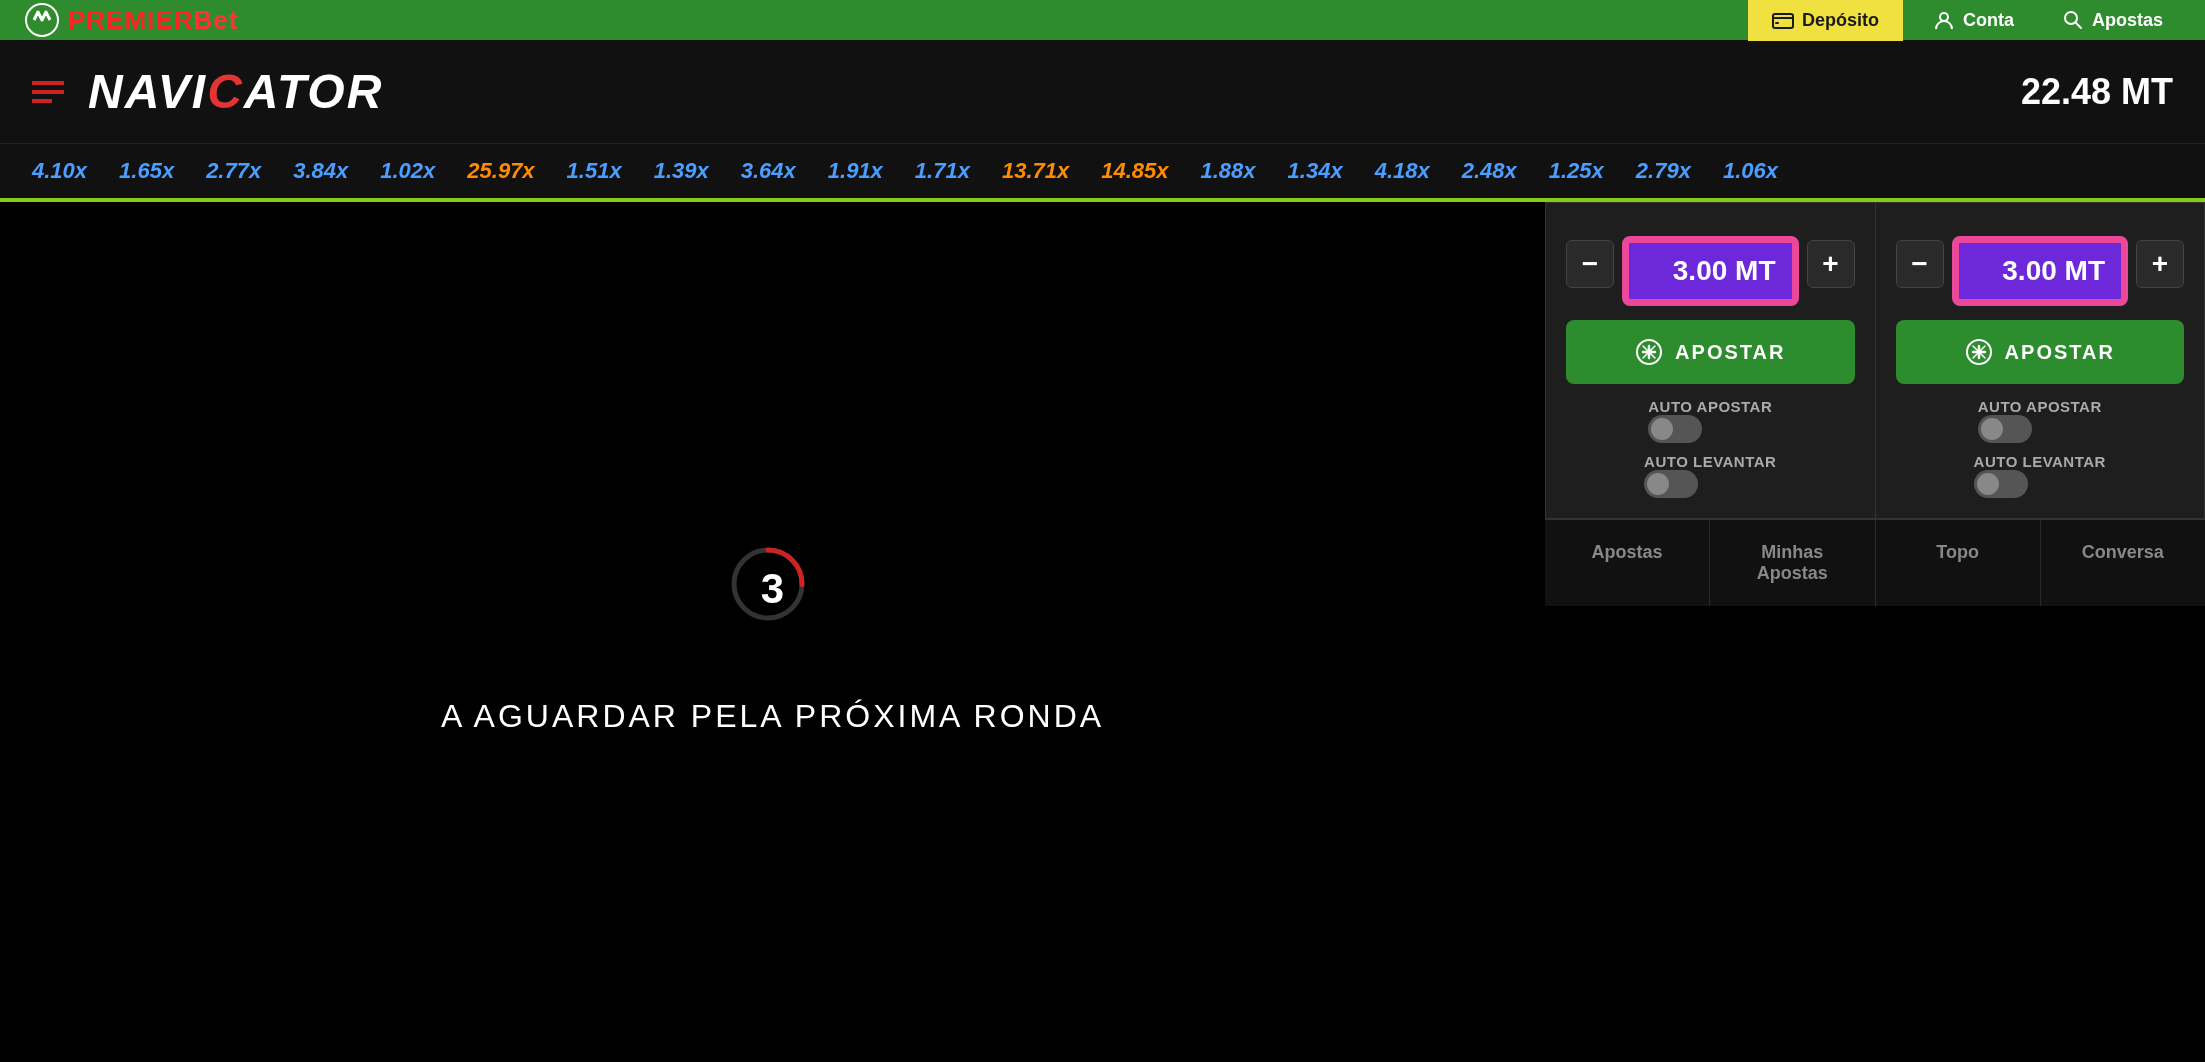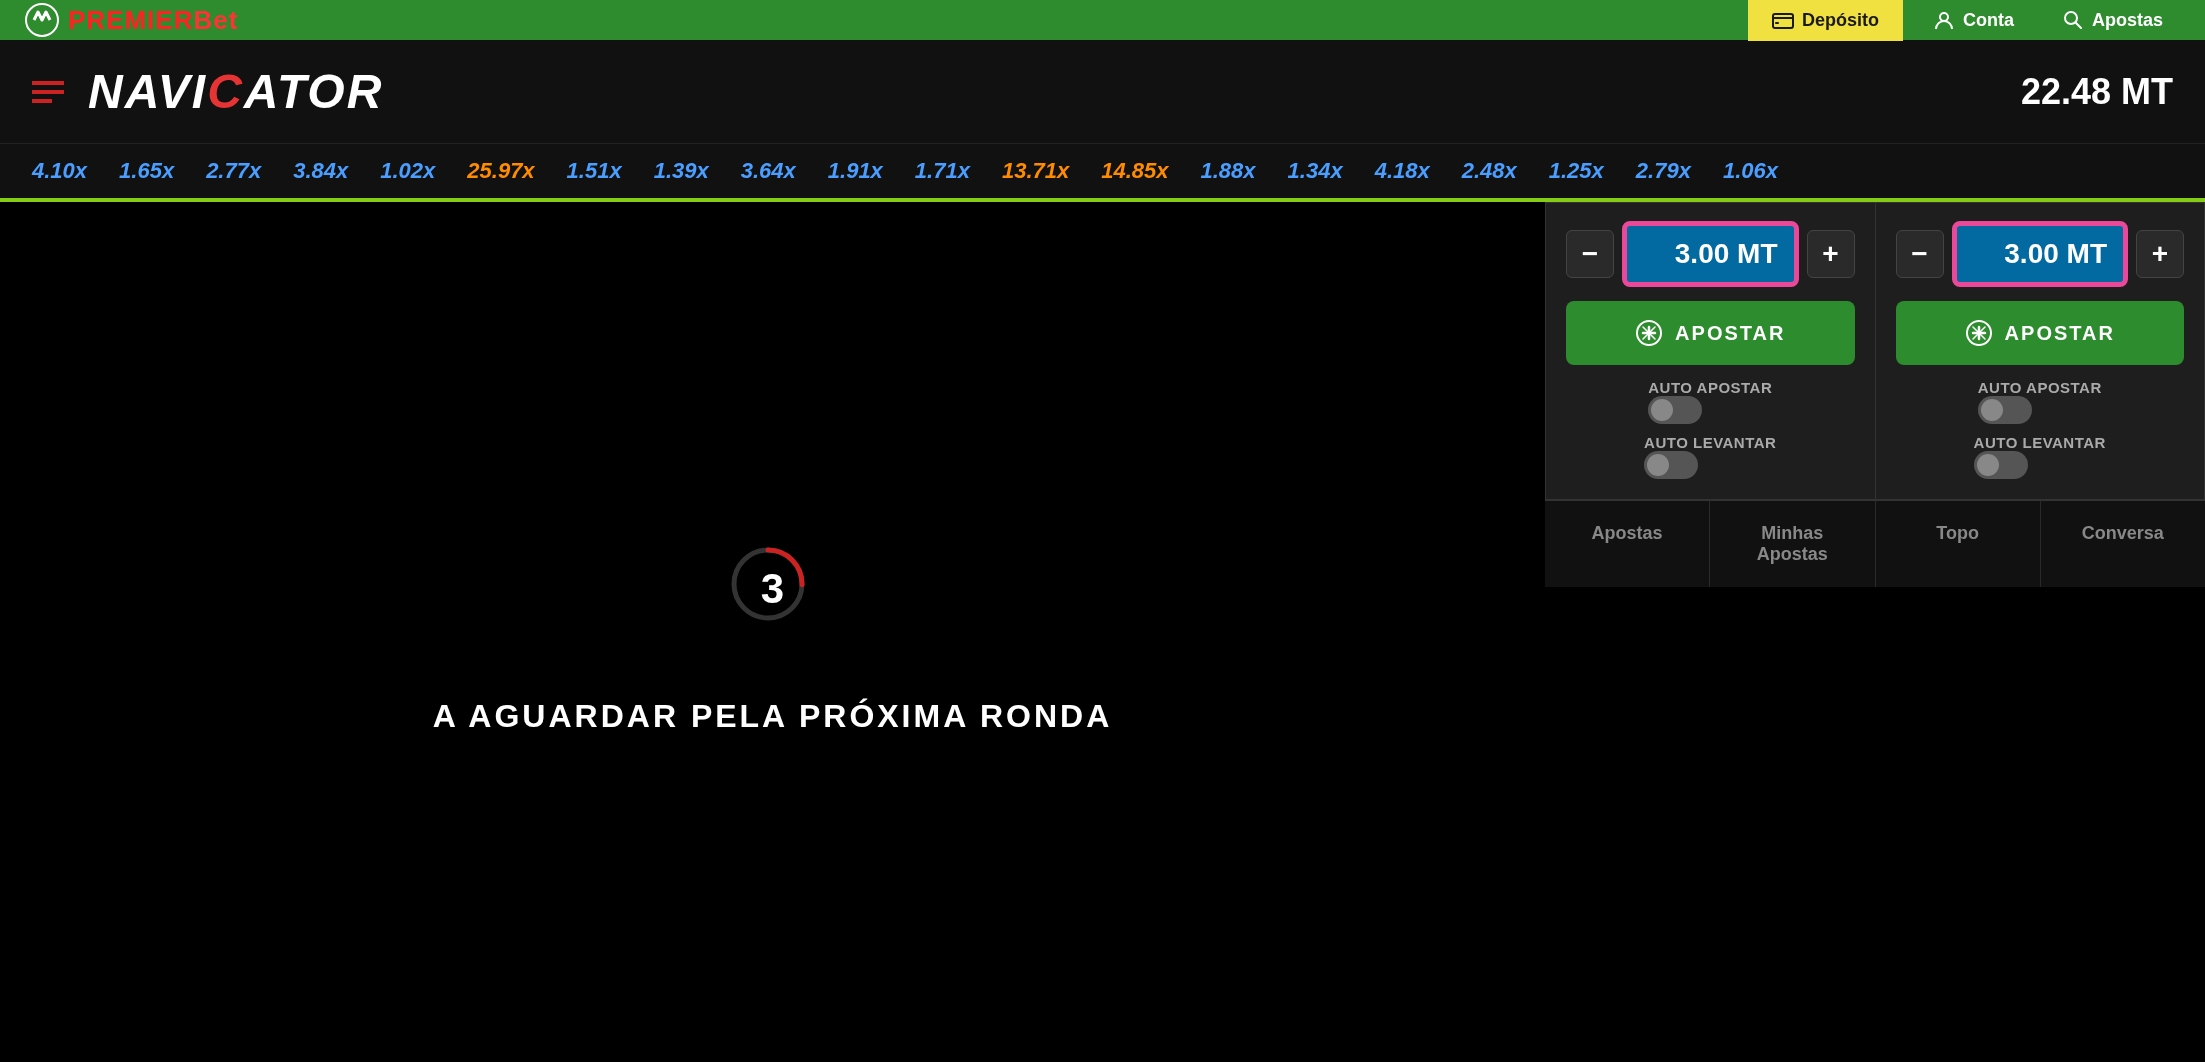--- a/index.html
+++ b/index.html
@@ -147,21 +147,21 @@
       gap: 20px;
       margin-bottom: 40px;
     }
     .spinner-svg {
       width: 80px;
       height: 80px;
       transform: rotate(-90deg);
     }
     .waiting-text {
       font-size: 32px;
-      font-weight: 700;
+      font-weight: 400;
       color: #fff;
       letter-spacing: 3px;
       text-align: center;
       margin-top: 24px;
     }
 
     
     .right-panels {
       display: flex;
       flex-direction: column;
@@ -203,29 +203,30 @@
       width: 48px;
       height: 48px;
       border-radius: 6px;
       cursor: pointer;
       display: flex;
       align-items: center;
       justify-content: center;
       flex-shrink: 0;
     }
     .amount-display {
-      background: #0369a1;
-      border: 5px solid #ec4899;
+      background: #6d28d9;
+      border: 7px solid #ec4899;
       border-radius: 8px;
       padding: 12px 16px;
       flex: 1;
       text-align: right;
       font-size: 28px;
       font-weight: 700;
       color: #fff;
+      margin-top: 15px;
     }
 
     .apostar-btn {
       background: #2d8c2d;
       border: none;
       border-radius: 8px;
       color: #fff;
       font-size: 20px;
       font-weight: 900;
       padding: 18px;

